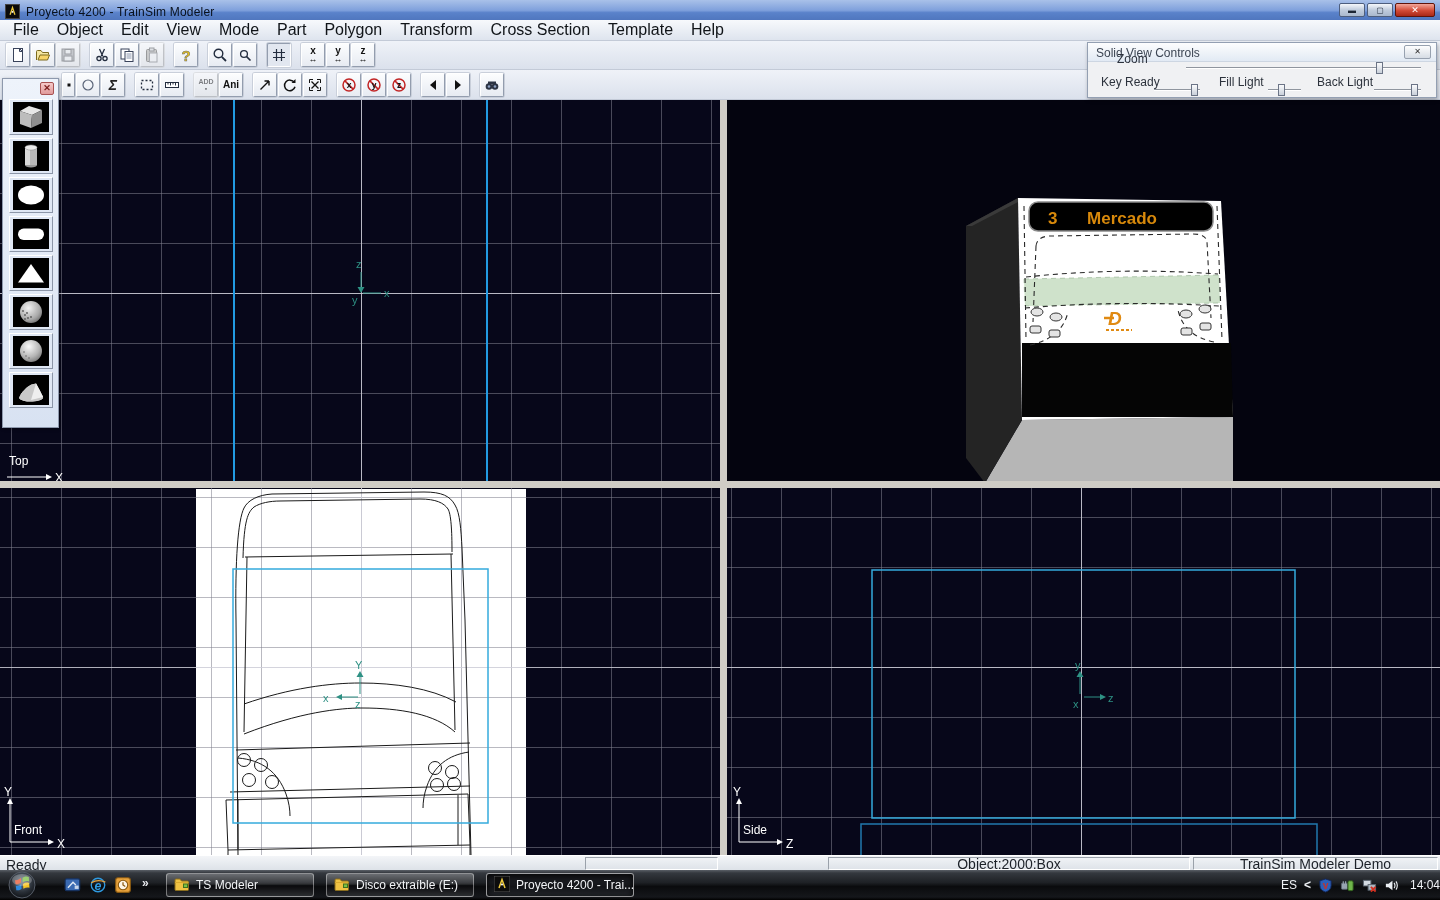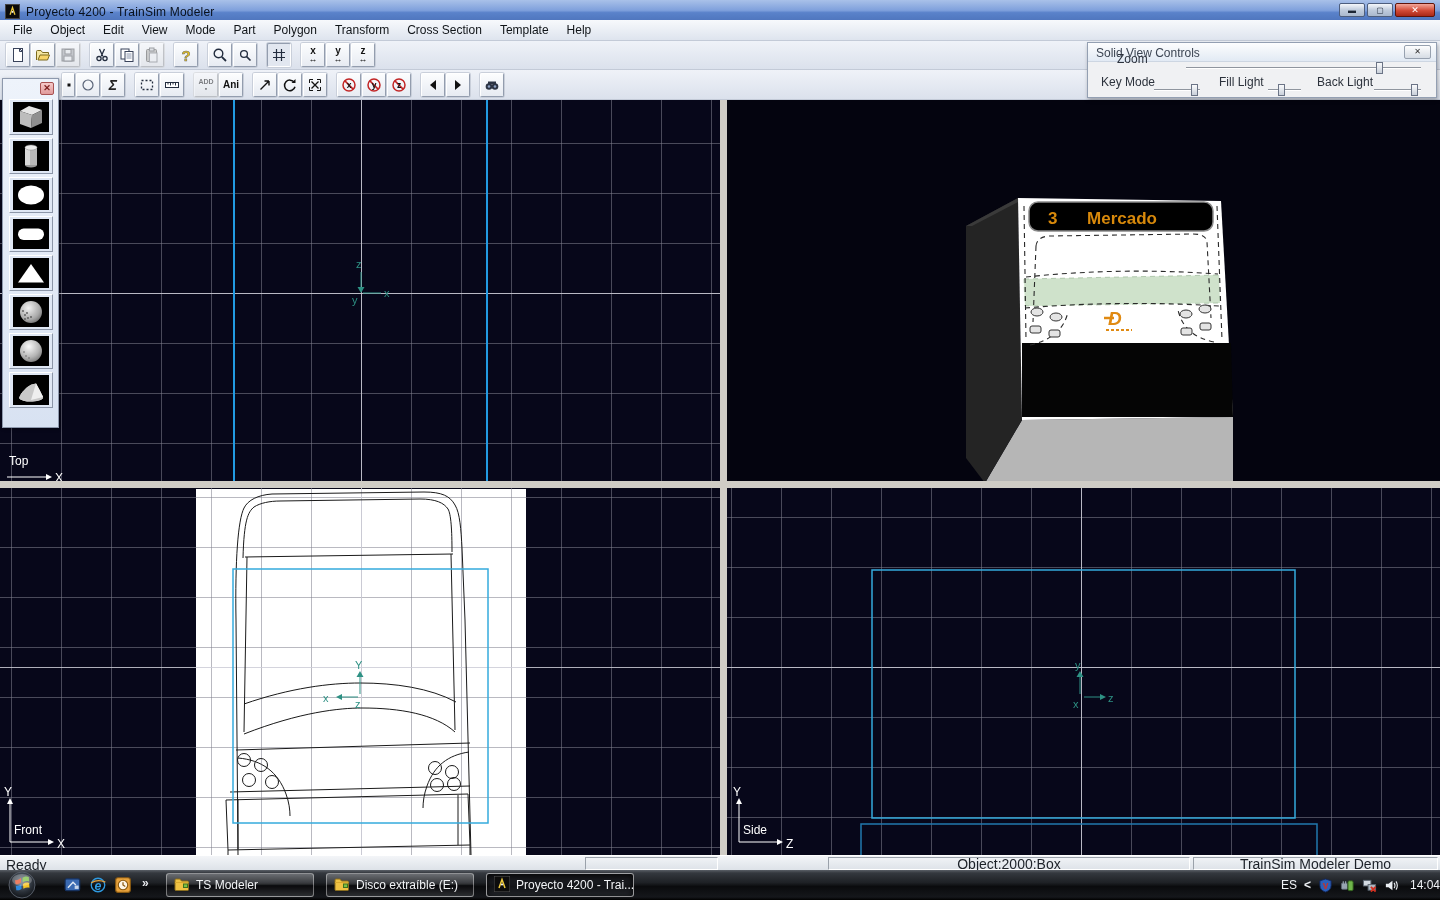--- a/index.html
+++ b/index.html
@@ -17,21 +17,21 @@
   #winbtns{position:absolute;right:5px;top:3px;display:flex;gap:2px;}
   .wbtn{width:26px;height:14px;border-radius:2px;border:1px solid #4e5e7d;
     background:linear-gradient(#f4f7fb,#c0ccdd 50%,#a9b8cd);display:flex;align-items:center;
     justify-content:center;font-size:8px;color:#1c2635;}
   .wbtn.close{width:40px;background:linear-gradient(#f2a79b,#d24a36 55%,#a92817);
     border-color:#5f140a;color:#fff;font-size:9px;}
 
   #menubar{position:absolute;left:0;top:20px;width:100%;height:21px;
     background:linear-gradient(#f7f9fc,#dee4ee);border-bottom:1px solid #c3cad7;
     display:flex;align-items:center;padding-left:4px;}
-  .menu-item{font-size:12px;color:#101418;padding:2px 9px;}
+  .menu-item{font-size:16px;color:#101418;padding:2px 9px;}
 
   .toolbar{position:absolute;left:0;width:100%;display:flex;align-items:center;
     background:linear-gradient(#eff2f8,#dbe1ec);border-bottom:1px solid #c3cad7;padding-left:6px;}
   #toolbar1{top:41px;height:29px;}
   #toolbar2{top:70px;height:30px;padding-left:62px;}
   .tbtn{width:24px;height:24px;margin-right:1px;border-radius:2px;border:1px solid;
     border-color:#ffffff #939dae #939dae #ffffff;background:linear-gradient(#fcfdfe,#e7ebf2);
     box-shadow:0 0 0 1px #c9cfda;display:flex;flex-direction:column;align-items:center;
     justify-content:center;flex:none;}
   .tbtn.narrow{width:13px;}
@@ -602,21 +602,21 @@
   <div id="svc">
     <div id="svc-head">
       <span id="svc-title">Solid View Controls</span>
       <div id="svc-close">✕</div>
     </div>
     <div id="svc-body"></div>
   <span class="svc-label" style="left: 21px; top: 9px; margin-left: 8px;">Zoom</span>
       <div class="svc-track" style="left: 98px; top: 24px; width: 235px;">
         <div class="svc-thumb" style="left: calc(82% - 3px);"></div>
       </div>
-      <span class="svc-label" style="left: 13px; top: 32px;">Key Mode</span>
+      <span class="svc-label" style="left: 13px; top: 32px;">Key Ready</span>
       <div class="svc-track" style="left: 66px; top: 46px; width: 46px;">
         <div class="svc-thumb" style="left: calc(88% - 3px);"></div>
       </div>
       <span class="svc-label" style="left: 131px; top: 32px;">Fill Light</span>
       <div class="svc-track" style="left: 180px; top: 46px; width: 33px;">
         <div class="svc-thumb" style="left: calc(40% - 3px);"></div>
       </div>
       <span class="svc-label" style="left: 229px; top: 32px;">Back Light</span>
       <div class="svc-track" style="left: 286px; top: 46px; width: 47px;">
         <div class="svc-thumb" style="left: calc(85% - 3px);"></div>

